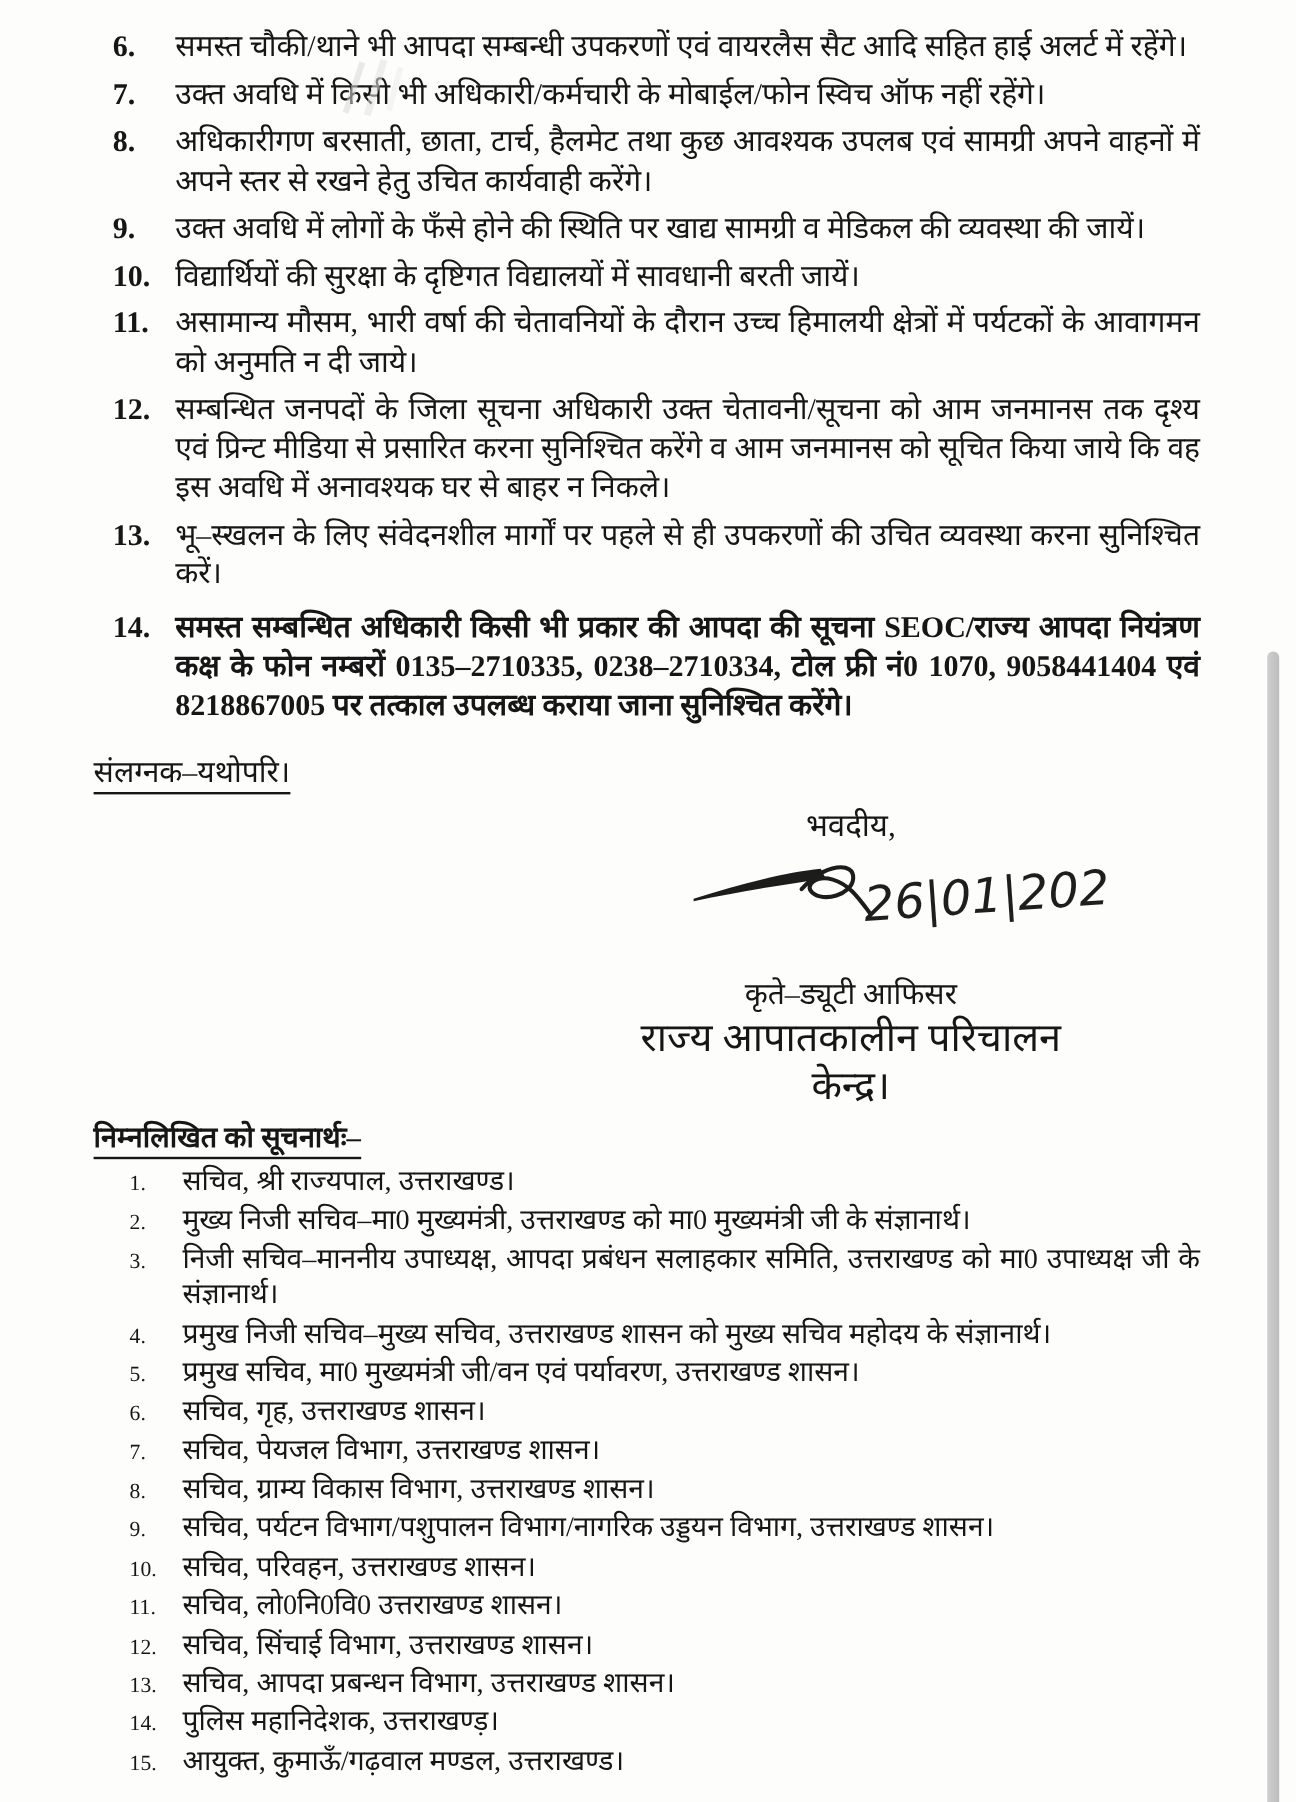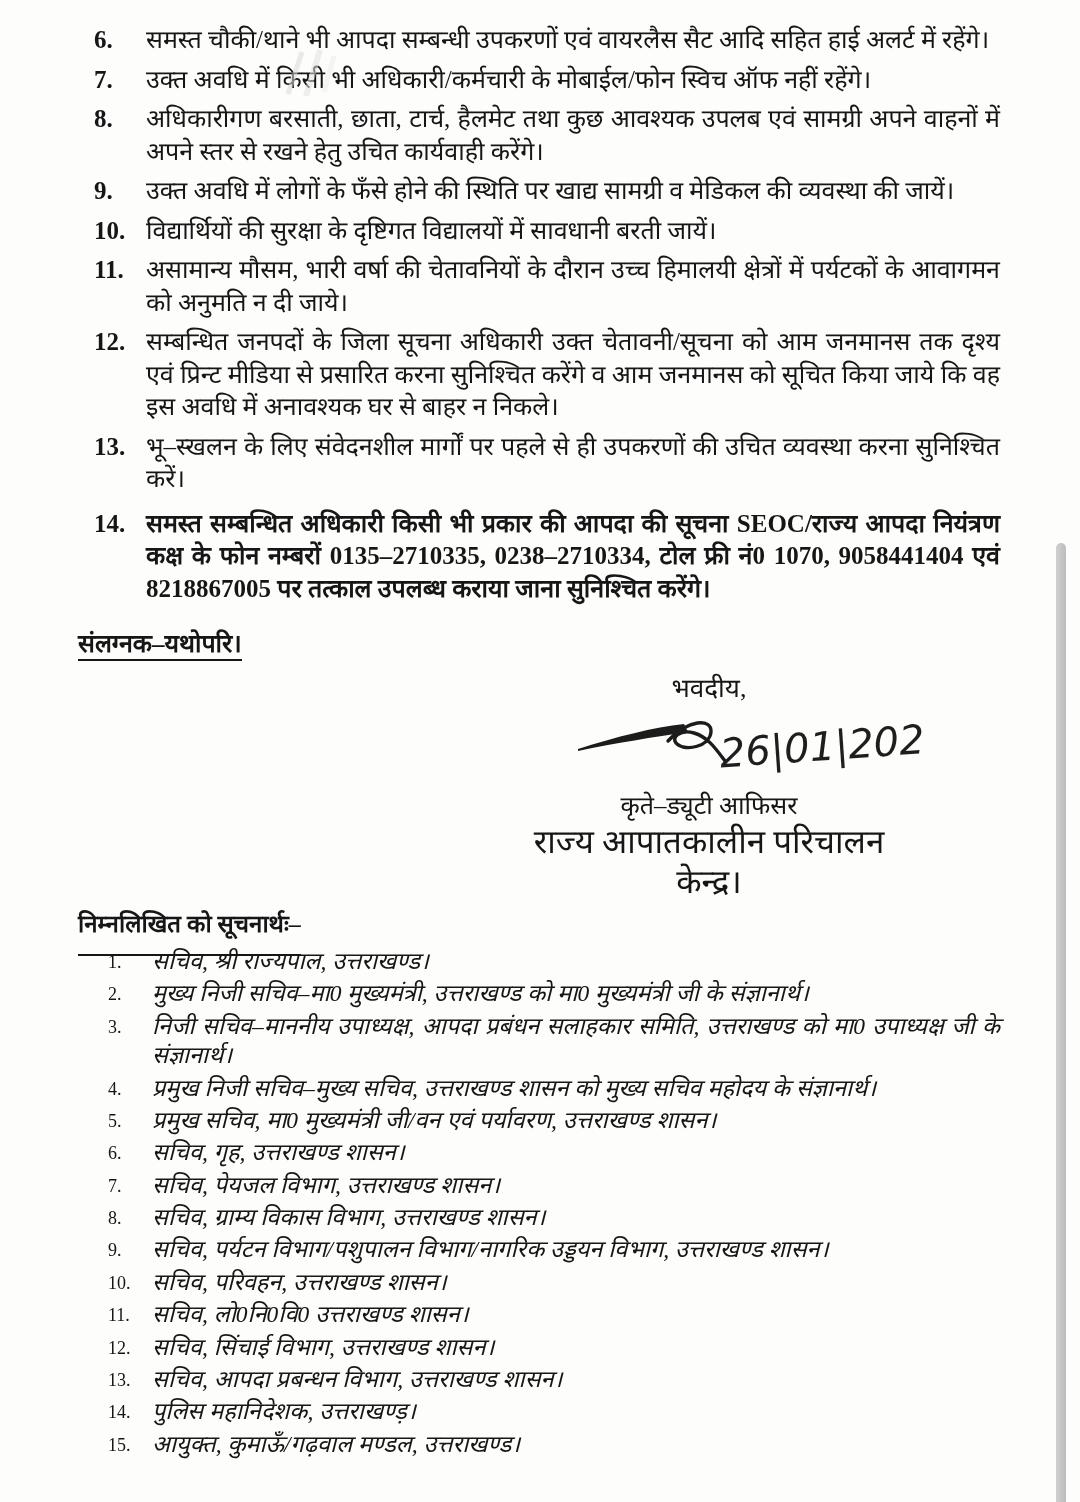--- a/index.html
+++ b/index.html
@@ -14,35 +14,35 @@
     box-sizing:border-box;
     padding:24px 80px 0 78px;
   }
   
   .main-list{padding-left:16px;}
   .mi{display:flex;align-items:flex-start;margin-bottom:7px;font-size:25px;line-height:1.3;}
   .mi .num{flex:0 0 52px;font-weight:600;}
   .mi .txt{flex:1;text-align:justify;}
   .mi.bold{font-weight:bold;margin-top:12px;}
   
-  .sanlagnak{margin-top:20px;font-size:25px;font-weight:bold;}
+  .sanlagnak{margin-top:20px;font-size:25px;font-weight:normal;}
   .sanlagnak span{border-bottom:2.5px solid #161616;padding-bottom:2px;}
   
   .sig-block{width:390px;margin:10px 96px 0 auto;text-align:center;}
   .bhavadiya{font-size:26px;font-weight:normal;}
   .sig-art{display:block;margin:4px 0 0 58px;}
-  .krite{font-size:25px;line-height:1.22;}
+  .krite{font-size:25px;line-height:1.22;margin-top:24px;}
   .org{font-size:33px;line-height:1.22;}
   
   .cc-heading{margin-top:4px;font-size:24px;font-weight:bold;}
-  .cc-heading span{border-bottom:2.5px solid #161616;padding-bottom:17px;}
+  .cc-heading span{border-bottom:2.5px solid #161616;padding-bottom:2px;}
   .cc-list{padding-left:30px;margin-top:8px;}
   .ci{display:flex;align-items:flex-start;margin-bottom:3px;font-size:23.5px;line-height:1.25;}
   .ci .num{flex:0 0 44px;font-size:18px;padding-top:4px;}
-  .ci .txt{flex:1;text-align:justify;font-style:italic;}
+  .ci .txt{flex:1;text-align:justify;}
   
   .edge-strip{position:absolute;left:1056px;top:543px;width:10px;height:959px;
     background:linear-gradient(to right,#cfcfcf,#bdbdbd);border-radius:6px 6px 0 0;}
   .scan-smudge{position:absolute;left:284px;top:44px;opacity:.55;}
 </style>
 </head>
 <body>
 
 <div class="page">
 

